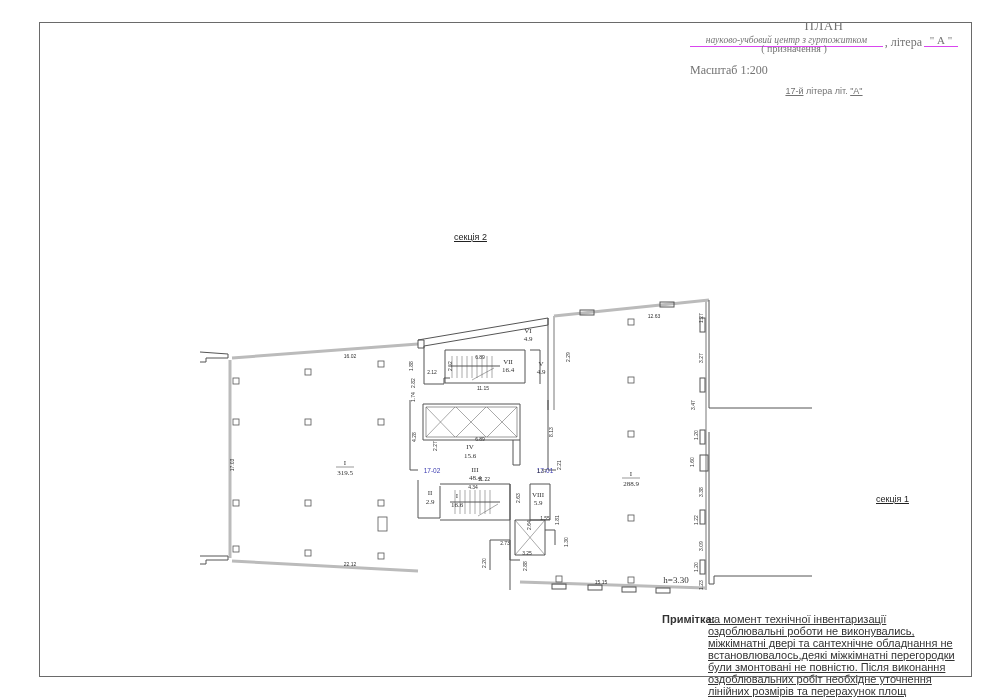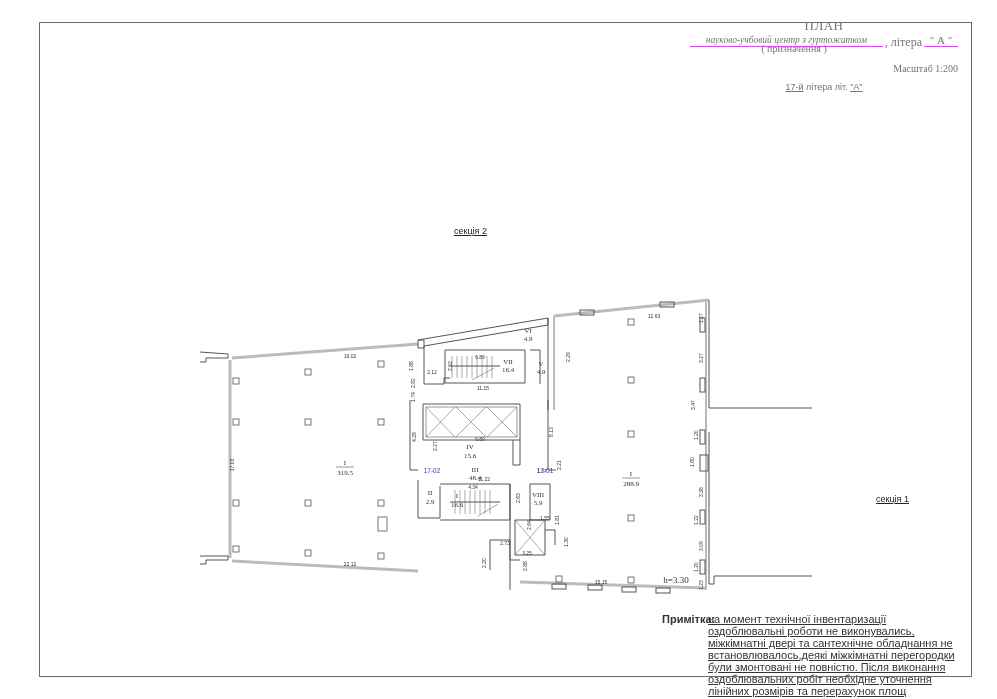--- a/index.html
+++ b/index.html
@@ -6,21 +6,21 @@
     body { width:997px; height:699px; position:relative; overflow:hidden; font-family:"Liberation Serif", serif; color:#222; }
     .frame { position:absolute; left:39px; top:22px; width:933px; height:655px; border:1px solid #6a6a6a; box-sizing:border-box; }
     .title-block { position:absolute; left:690px; top:18px; width:268px; font-family:"Liberation Serif", serif; color:#737373; }
     .t-plan { text-align:center; font-size:13px; letter-spacing:0.5px; line-height:16px; }
     .t-sub { text-align:center; font-size:13px; line-height:16px; margin-bottom:4px; }
     .row { display:flex; align-items:flex-end; font-size:8px; line-height:10px; margin-top:1px; white-space:nowrap; }
     .fill { flex:1; border-bottom:1px solid #d946ef; text-align:center; font-style:italic; font-size:9.5px; line-height:11px; padding:0 2px; }
     .lbl { font-size:12px; padding:0 2px; }
     .u { text-decoration:underline; }
     .caption { text-align:center; font-size:10px; line-height:6px; margin-top:-1px; }
-    .scale { text-align:right; font-size:10px; margin-top:11px; }
+    .scale { text-align:left; font-size:12px; margin-top:11px; }
     .floor { text-align:center; font-size:9px; margin-top:8px; font-family:"Liberation Sans", sans-serif; }
     .floor span.u { }
     .section-label { position:absolute; font-family:"Liberation Sans", sans-serif; font-size:9px; text-decoration:underline; color:#222; }
     .note { position:absolute; left:632px; top:613px; width:300px; font-family:"Liberation Sans", sans-serif; font-size:11px; line-height:12px; color:#333;margin-left:30px; }
     .note-label { font-weight:bold; position:absolute; left:0; top:0; }
     .note-text { margin-left:46px; text-decoration:underline; }
     svg.plan { position:absolute; left:0; top:0; }
     svg text { font-family:"Liberation Serif", serif; fill:#333; }
     .dim { font-size:5px; font-family:"Liberation Sans", sans-serif; }
     .room { font-size:7px; }
@@ -43,21 +43,21 @@
 
 
 
 
   <div class="scale">Масштаб 1:200</div>
   <div class="floor">
     <span class="u">17-й</span><span> літера літ. </span><span class="u">"А"</span>
   </div>
 </div>
 
-<div class="section-label" style="left:454px;top:226px;">секція 2</div>
+<div class="section-label" style="left:454px;top:232px;">секція 2</div>
 <div class="section-label" style="left:876px;top:494px;">секція 1</div>
 
 <svg class="plan" width="997" height="699" viewBox="0 0 997 699">
   <g fill="none" stroke="#555" stroke-width="1">
 
     <g>
       <path d="M232 358 L418 344" stroke="#bbb" stroke-width="3"></path>
       <path d="M232 561 L418 571" stroke="#bbb" stroke-width="3"></path>
       <path d="M230 360 L230 558" stroke="#bbb" stroke-width="3"></path>
       <path d="M200 352 L228 354 L228 358 L206 358 L206 362 L200 362"></path>

